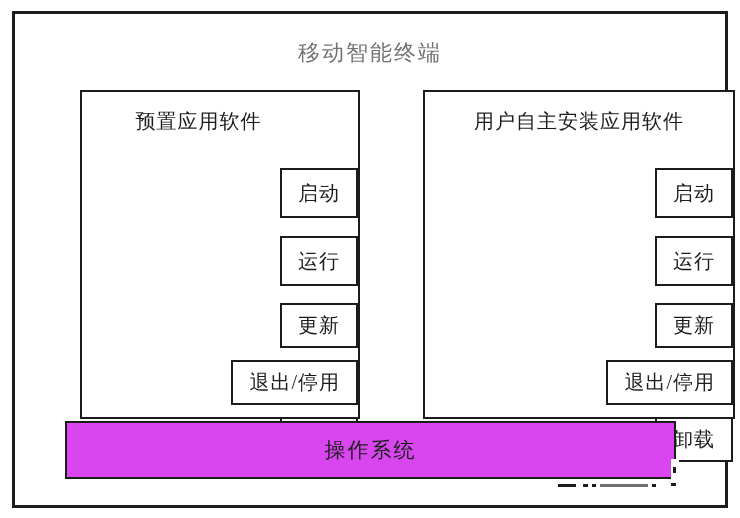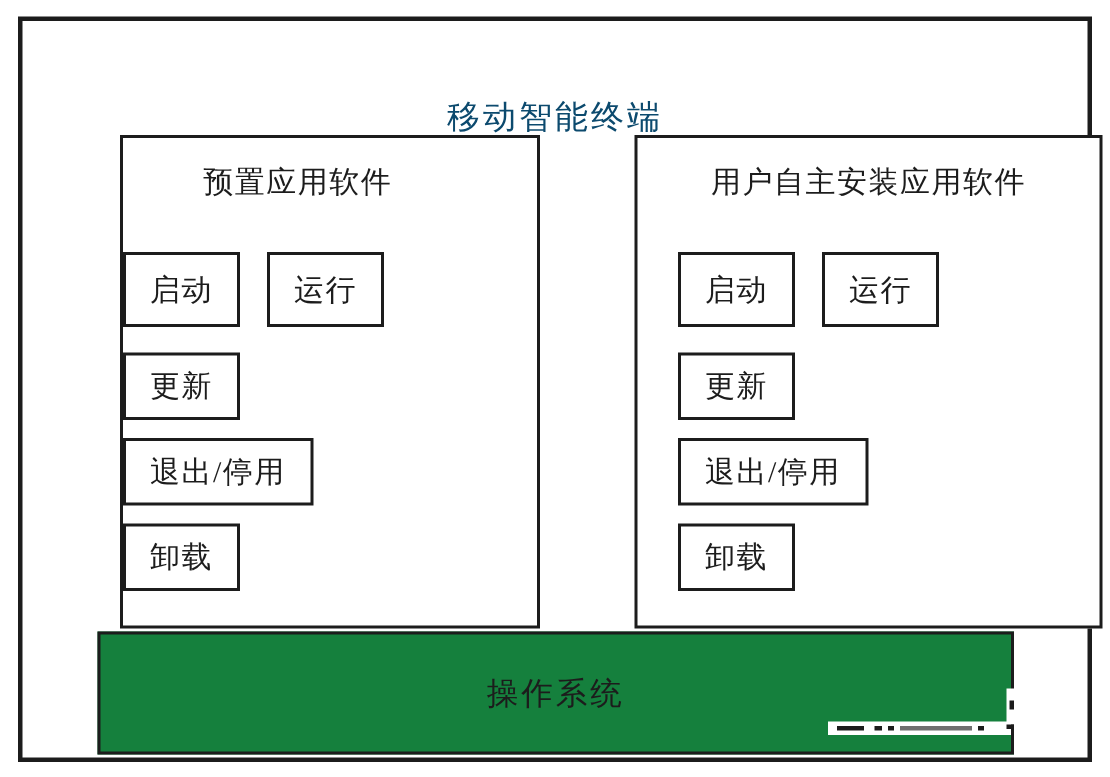--- a/index.html
+++ b/index.html
@@ -29,22 +29,21 @@
     background: #ffffff;
   }
   .diagram-title {
     position: absolute;
     left: 0;
     right: 0;
     top: 24px;
     text-align: center;
     font-size: 22px;
     letter-spacing: 2px;
-    color: #0c4a6e;
-    margin-top: 25px;
+    color: #737373;
   }
   .panel {
     position: absolute;
     border: 2px solid #1c1c1c;
     box-sizing: border-box;
     background: #ffffff;
   }
   .panel-left {
     left: 65px;
     top: 76px;
@@ -68,20 +67,21 @@
   }
   .panel-left .panel-header { margin-left: -43px; }
   .panel-right .panel-header { margin-left: -27px; }
   .btn-rows {
     margin-top: 33px;
   }
   .btn-row {
     display: flex;
     gap: 18px;
     align-items: flex-end;
+    flex-direction: column;
   }
   .row-1 { margin-bottom: 17px; }
   .row-2 { margin-bottom: 12px; }
   .row-3 { margin-bottom: 12px; }
   .dbox {
     display: inline-flex;
     align-items: center;
     justify-content: center;
     border: 2px solid #1c1c1c;
     box-sizing: border-box;
@@ -91,24 +91,24 @@
     padding: 0 16px;
     letter-spacing: 1px;
     white-space: nowrap;
   }
   .row-1 .dbox { height: 50px; }
   .os-box {
     position: absolute;
     left: 65px;
     top: 421px;
     width: 611px;
-    height: 82px;
+    height: 58px;
     border: 2px solid #1c1c1c;
     box-sizing: border-box;
-    background: #15803d;
+    background: #d946ef;
     display: flex;
     align-items: center;
     justify-content: center;
     font-size: 21px;
     letter-spacing: 2px;
   }
   
   .artifact-patch {
     position: absolute;
     background: #ffffff;

